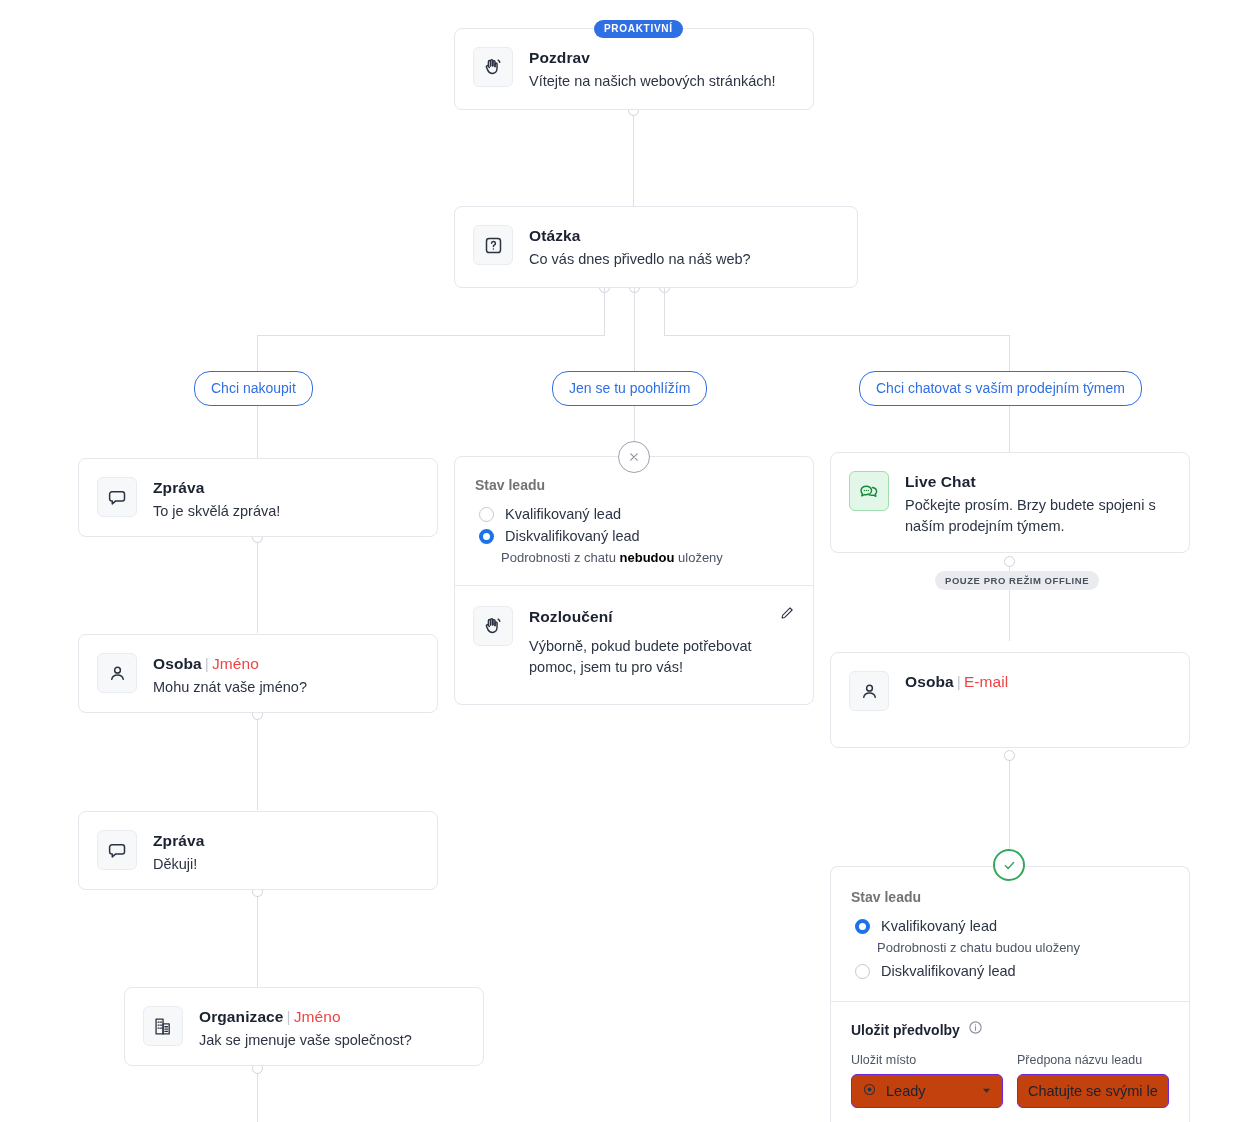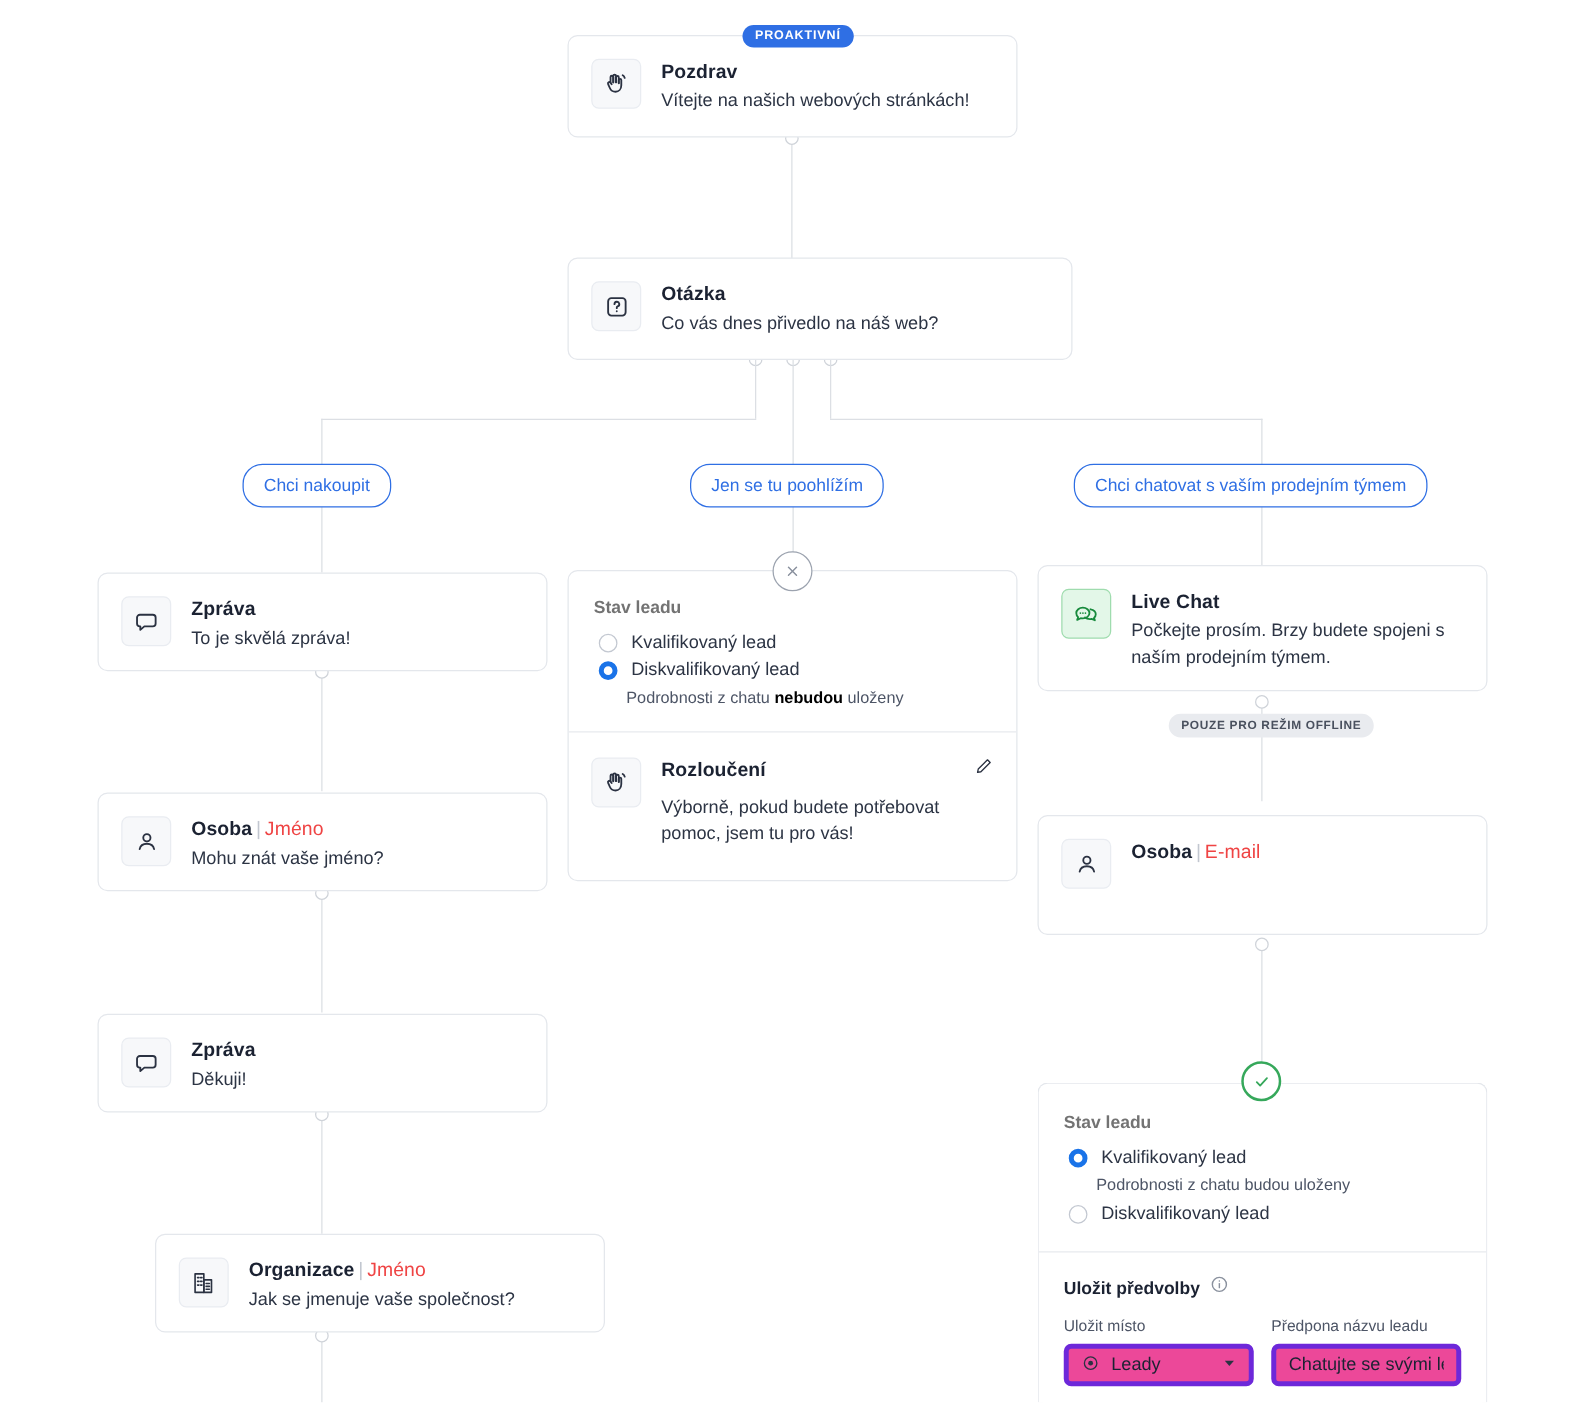--- a/index.html
+++ b/index.html
@@ -106,22 +106,22 @@
 
   .pencil { position: absolute; right: 18px; top: 19px; cursor: pointer; }
 
   
   .pref-head { display: flex; align-items: center; gap: 8px; margin-bottom: 14px; }
   .pref-title { font-size: 14px; font-weight: bold; color: #1b2232; }
   .fields { display: flex; gap: 14px; }
   .field { flex: 1; min-width: 0; }
   .field-lbl { font-size: 12.5px; color: #4d5566; margin-bottom: 7px; }
   .control {
-    height: 34px; border: 4px solid #6d28d9; border-radius: 6px;
-    background: #ec4899; display: flex; align-items: center;
+    height: 34px; border: 1px solid #6d28d9; border-radius: 6px;
+    background: #c2410c; display: flex; align-items: center;
     padding: 0 10px; gap: 9px; font-size: 14.5px; color: #1b2232;
     white-space: nowrap; overflow: hidden;
   }
   .control .caret { margin-left: auto; }
   .txtval { overflow: hidden; text-overflow: clip; }
 </style>
 </head>
 <body>
 
 <div id="stage">

